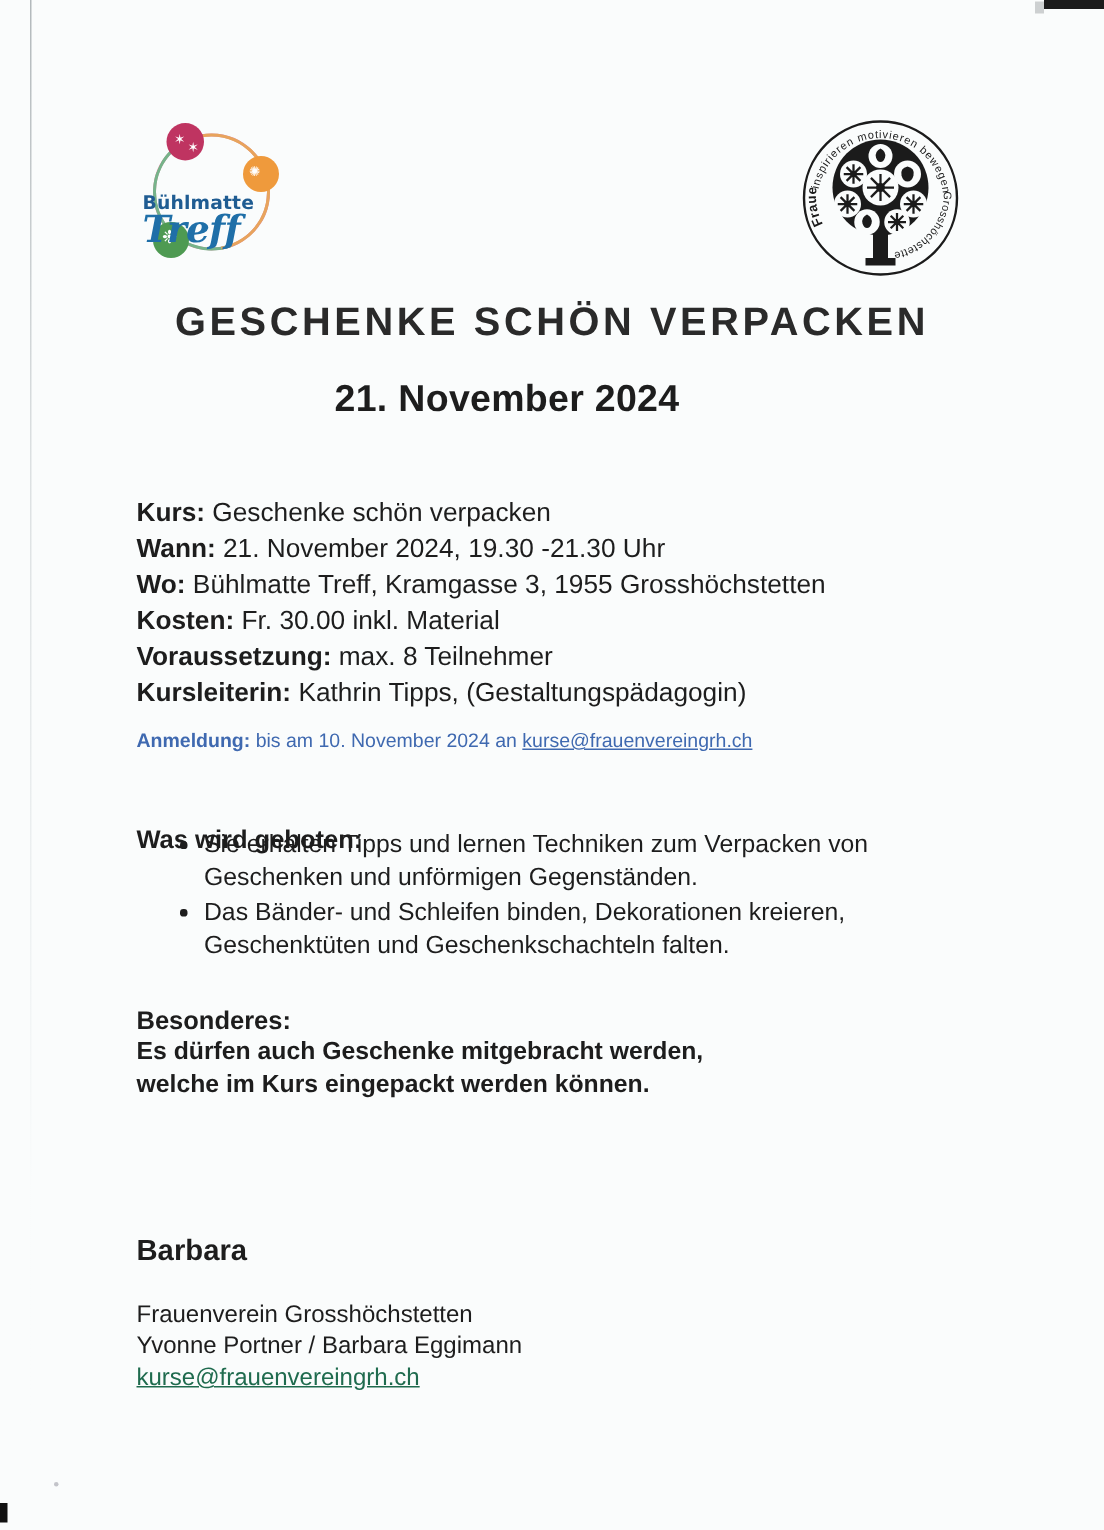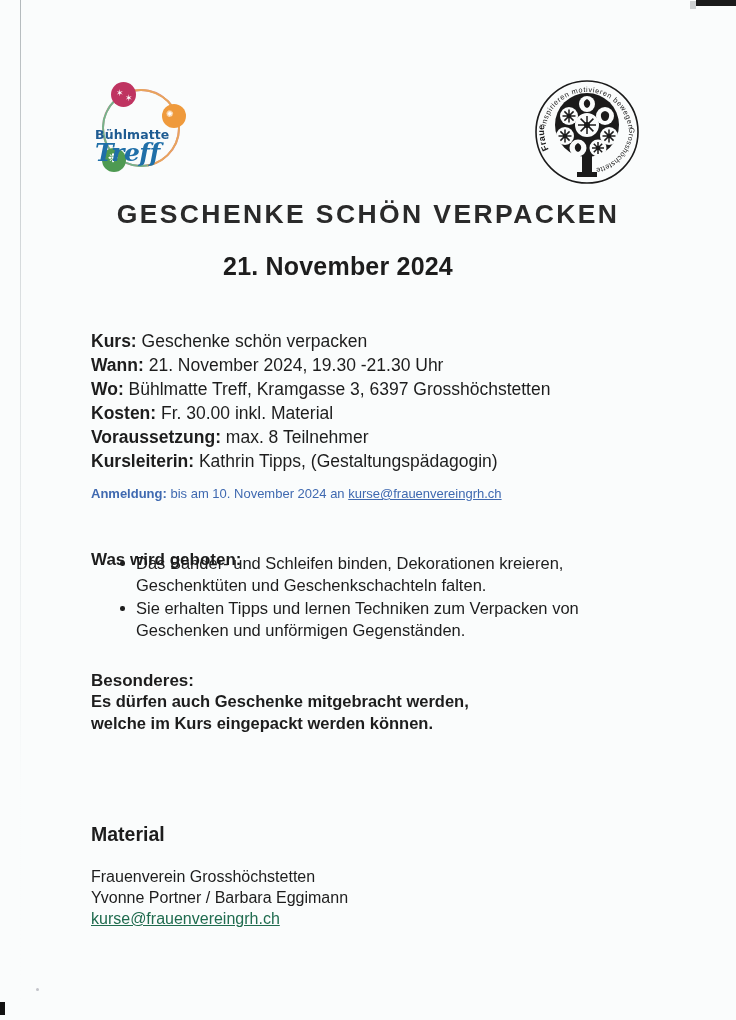--- a/index.html
+++ b/index.html
@@ -426,47 +426,47 @@
 <div class="subtitle">21. November 2024</div>
 
 <div class="details">
   <div class="row">
     <span class="lbl">Kurs:</span><span> Geschenke schön verpacken</span>
   </div>
   <div class="row">
     <span class="lbl">Wann:</span><span> 21. November 2024, 19.30 -21.30 Uhr</span>
   </div>
   <div class="row">
-    <span class="lbl">Wo:</span><span> Bühlmatte Treff, Kramgasse 3, 6397 Grosshöchstetten</span>
+    <span class="lbl">Wo:</span><span> Bühlmatte Treff, Kramgasse 3, 1955 Grosshöchstetten</span>
   </div>
   <div class="row">
     <span class="lbl">Kosten:</span><span> Fr. 30.00 inkl. Material</span>
   </div>
   <div class="row">
     <span class="lbl">Voraussetzung:</span><span> max. 8 Teilnehmer</span>
   </div>
   <div class="row">
     <span class="lbl">Kursleiterin:</span><span> Kathrin Tipps, (Gestaltungspädagogin)</span>
   </div>
 </div>
 
 <div class="anmeldung">
   <span class="lbl">Anmeldung:</span><span> bis am 10. November 2024 an </span><a class="mail" href="#">kurse@frauenvereingrh.ch</a>
 </div>
 
 <div class="section-heading heading-geboten">Was wird geboten:</div>
 <ul class="bullets">
+  <li>Sie erhalten Tipps und lernen Techniken zum Verpacken von Geschenken und unförmigen Gegenständen.</li>
   <li>Das Bänder- und Schleifen binden, Dekorationen kreieren, Geschenktüten und Geschenkschachteln falten.</li>
-  <li>Sie erhalten Tipps und lernen Techniken zum Verpacken von Geschenken und unförmigen Gegenständen.</li>
 </ul>
 
 <div class="section-heading heading-besonderes">Besonderes:</div>
 <div class="besonderes-body">
   <div>Es dürfen auch Geschenke mitgebracht werden,</div>
   <div>welche im Kurs eingepackt werden können.</div>
 </div>
 
-<div class="kontakt-heading">Material</div>
+<div class="kontakt-heading">Barbara</div>
 <div class="kontakt-body">
   <div>Frauenverein Grosshöchstetten</div>
   <div>Yvonne Portner / Barbara Eggimann</div>
   <div><a class="kontakt-mail" href="#">kurse@frauenvereingrh.ch</a></div>
 </div>
 
 </body></html>

